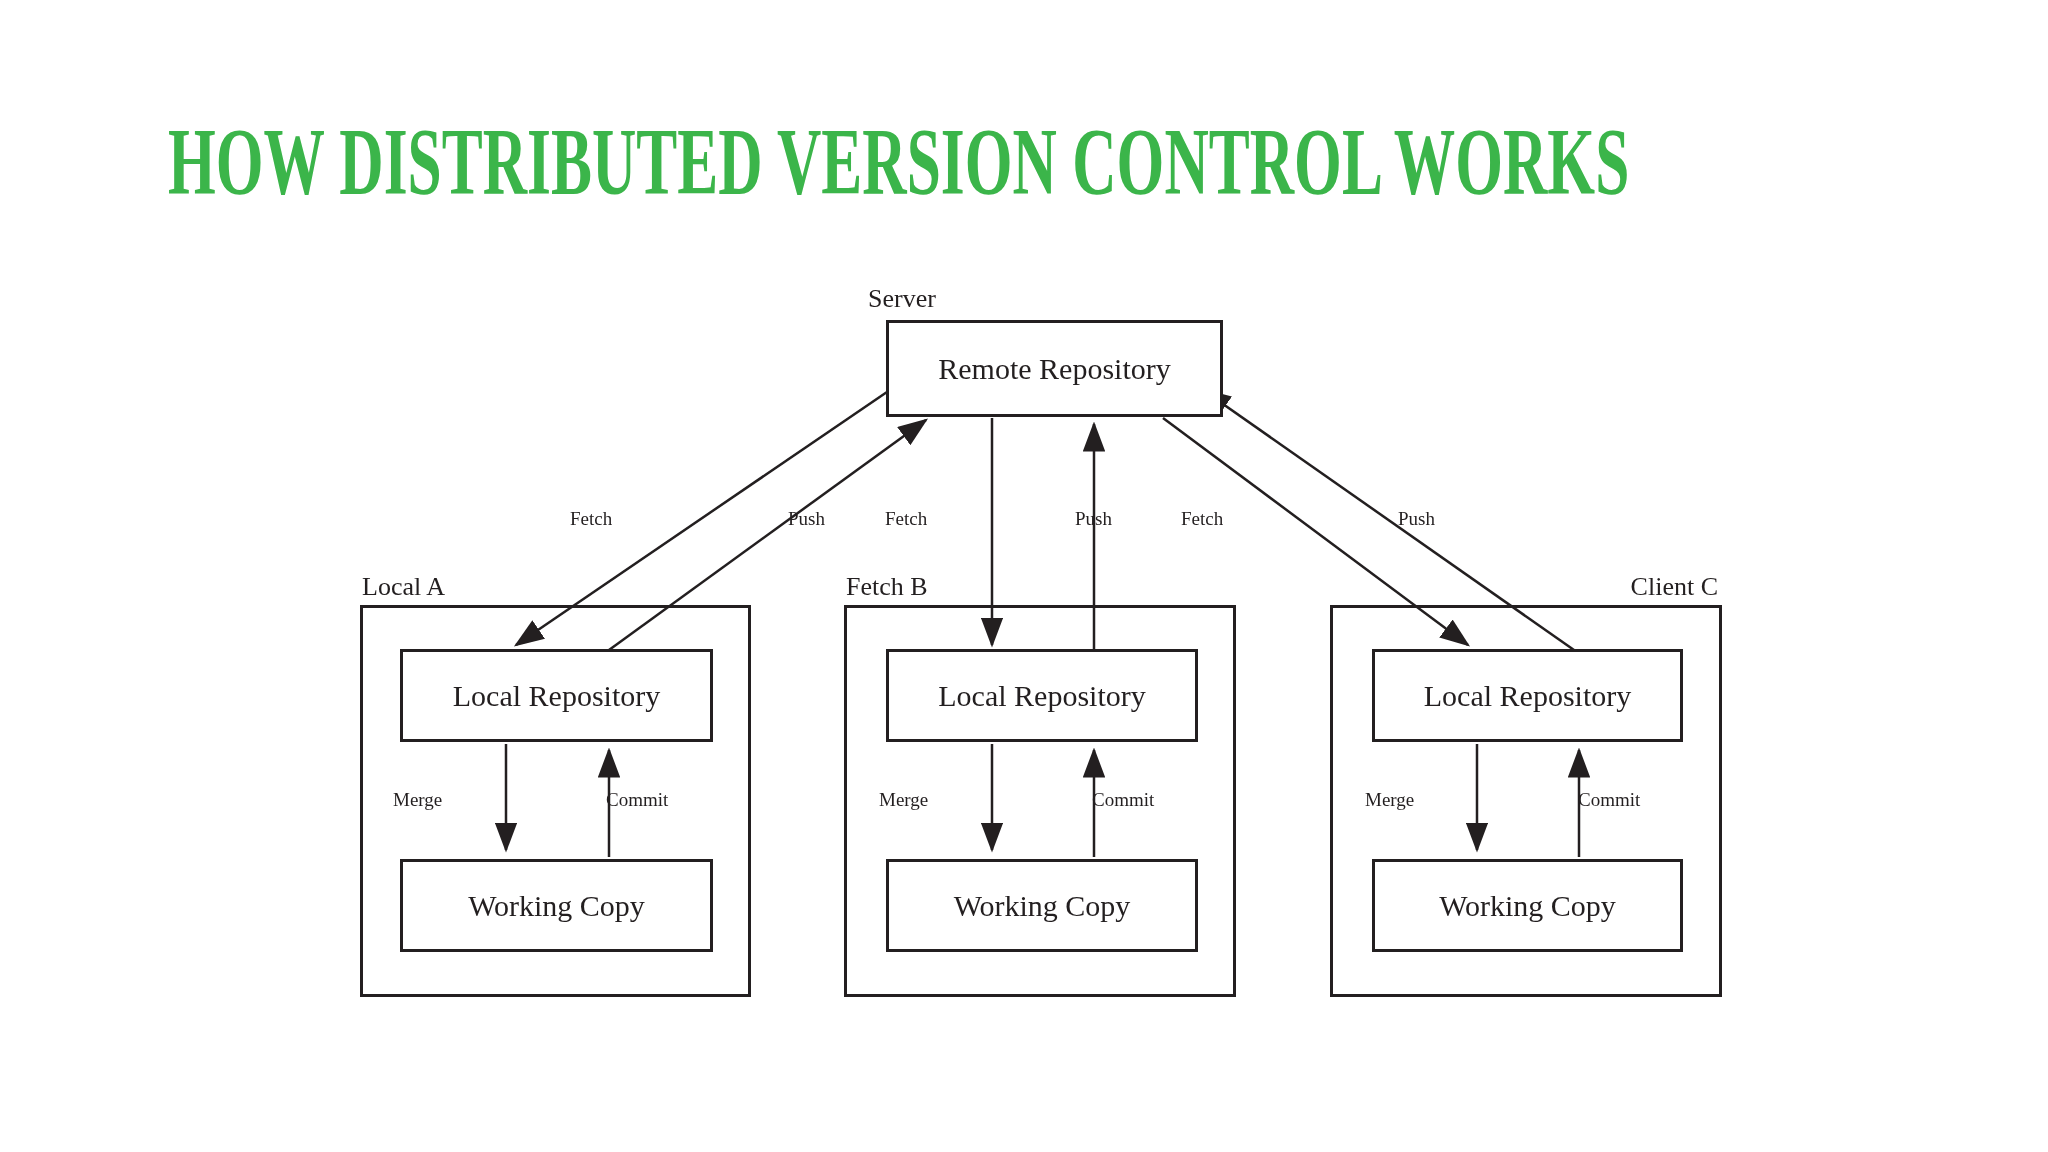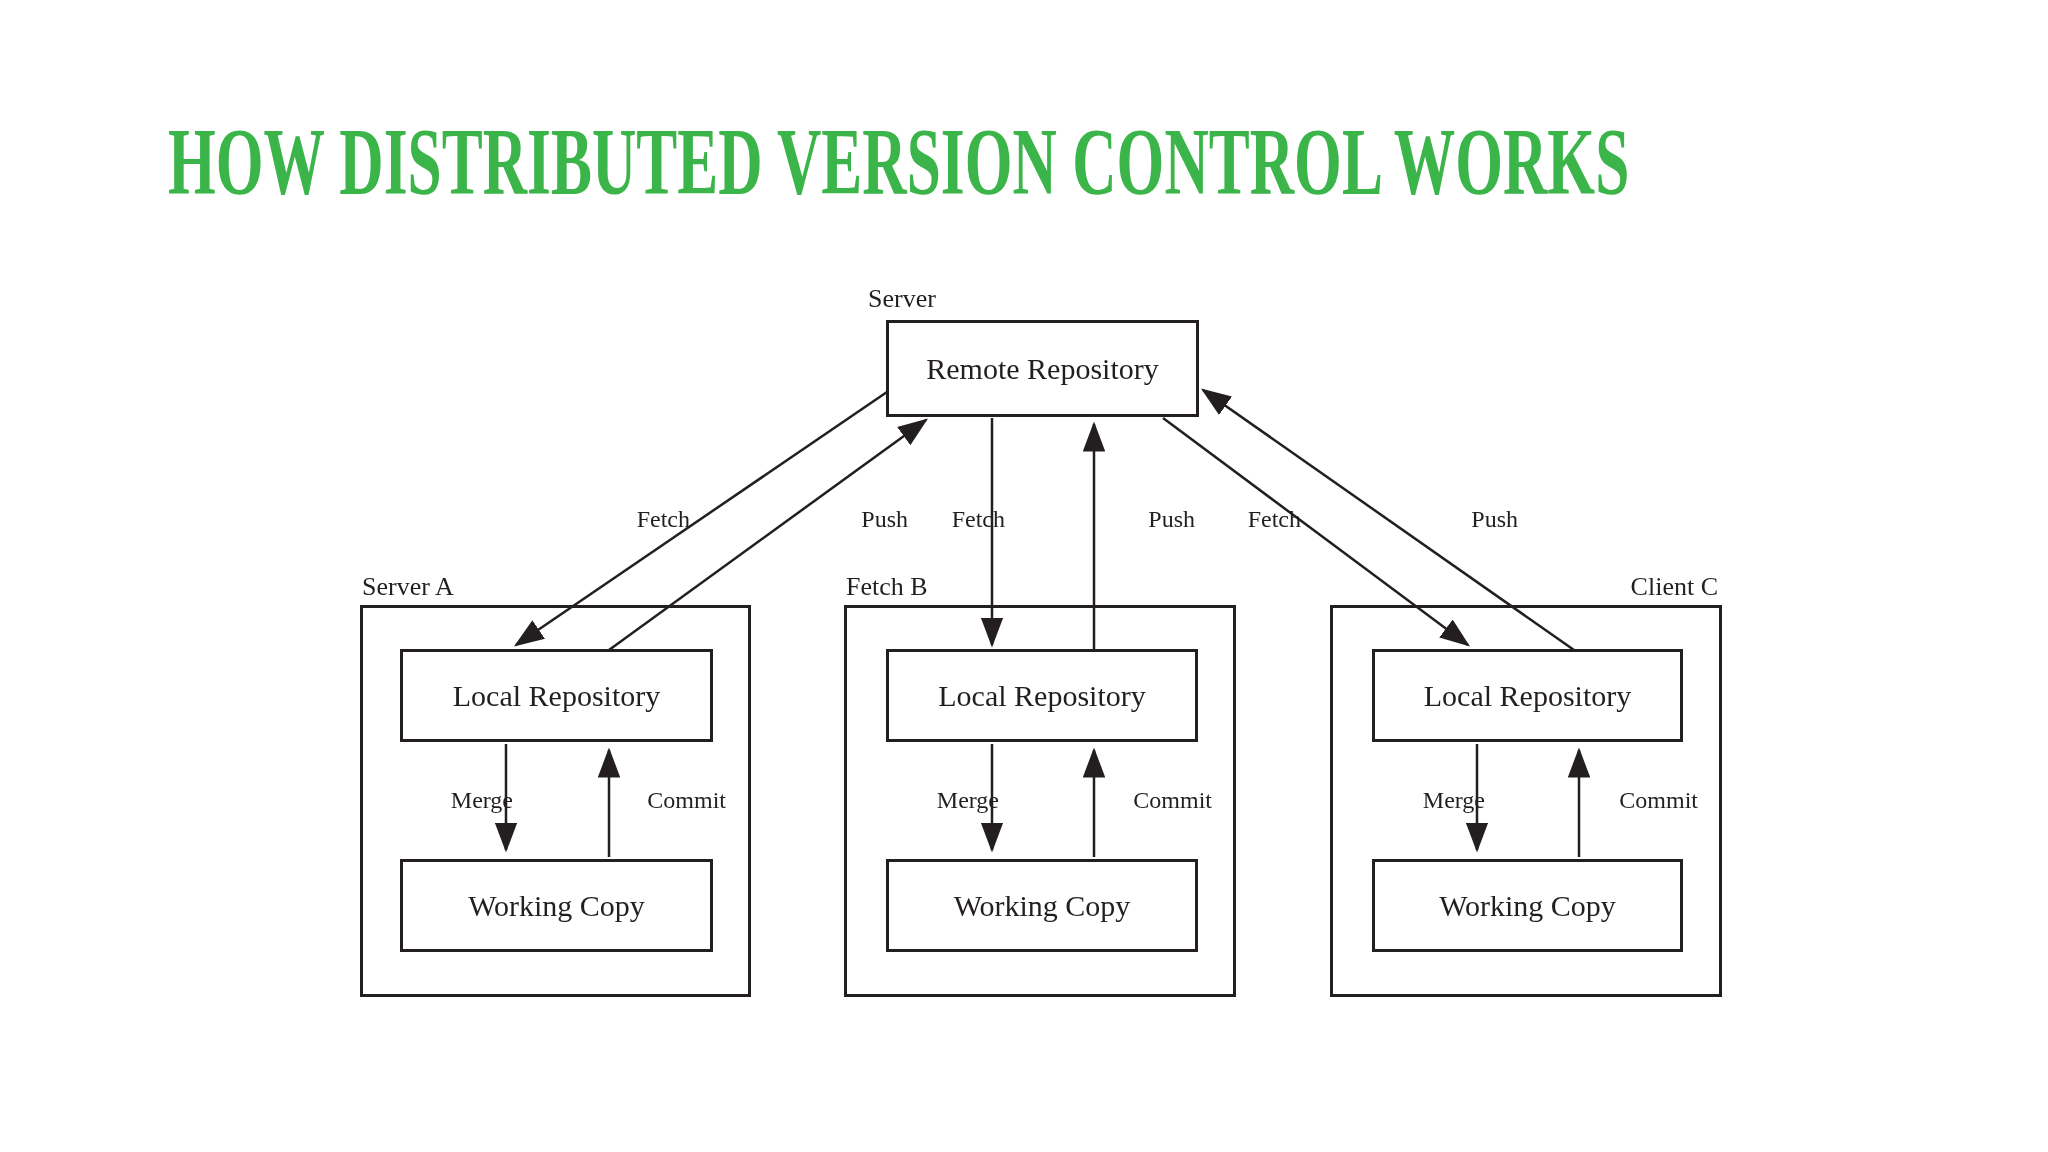--- a/index.html
+++ b/index.html
@@ -49,23 +49,23 @@
   .caption{
     position:absolute;
     font-size:26px;
     line-height:30px;
     color:var(--ink,#231f20);
     white-space:nowrap;
   }
   .edge-label{
     position:absolute;
     width:120px;
-    font-size:24px;
+    font-size:19px;
     line-height:30px;
-    text-align:right;
+    text-align:left;
     color:var(--ink,#231f20);
     white-space:nowrap;
   }
   .right{text-align:right;}
 </style>
 </head>
 <body>
 
 <div class="stage">
 
@@ -87,32 +87,32 @@
 
     <line x1="490" y1="744" x2="490" y2="850" stroke="#231f20" stroke-width="2.5" marker-end="url(#ah)"></line>
     <line x1="593" y1="857" x2="593" y2="750" stroke="#231f20" stroke-width="2.5" marker-end="url(#ah)"></line>
     <line x1="976" y1="744" x2="976" y2="850" stroke="#231f20" stroke-width="2.5" marker-end="url(#ah)"></line>
     <line x1="1078" y1="857" x2="1078" y2="750" stroke="#231f20" stroke-width="2.5" marker-end="url(#ah)"></line>
     <line x1="1461" y1="744" x2="1461" y2="850" stroke="#231f20" stroke-width="2.5" marker-end="url(#ah)"></line>
     <line x1="1563" y1="857" x2="1563" y2="750" stroke="#231f20" stroke-width="2.5" marker-end="url(#ah)"></line>
   </svg>
 
   <div class="caption" style="left:852px;top:284px">Server</div>
-  <div class="node" style="left:870px;top:320px;width:313px;height:97px">
+  <div class="node" style="left:870px;top:320px;width:337px;height:97px">
     <span>Remote Repository</span>
   </div>
 
   <div class="edge-label" style="left:554px;top:504px">Fetch</div>
   <div class="edge-label" style="left:772px;top:504px">Push</div>
   <div class="edge-label" style="left:869px;top:504px">Fetch</div>
   <div class="edge-label" style="left:1059px;top:504px">Push</div>
   <div class="edge-label" style="left:1165px;top:504px">Fetch</div>
   <div class="edge-label" style="left:1382px;top:504px">Push</div>
 
-  <div class="caption" style="left:346px;top:572px">Server A</div>
+  <div class="caption" style="left:346px;top:572px">Local A</div>
   <div class="frame" style="left:344px;top:605px;width:391px;height:392px"></div>
   <div class="node" style="left:384px;top:649px;width:313px;height:93px">
     <span>Local Repository</span>
   </div>
   <div class="node" style="left:384px;top:859px;width:313px;height:93px">
     <span>Working Copy</span>
   </div>
   <div class="edge-label" style="left:377px;top:785px">Merge</div>
   <div class="edge-label" style="left:590px;top:785px">Commit</div>
 

